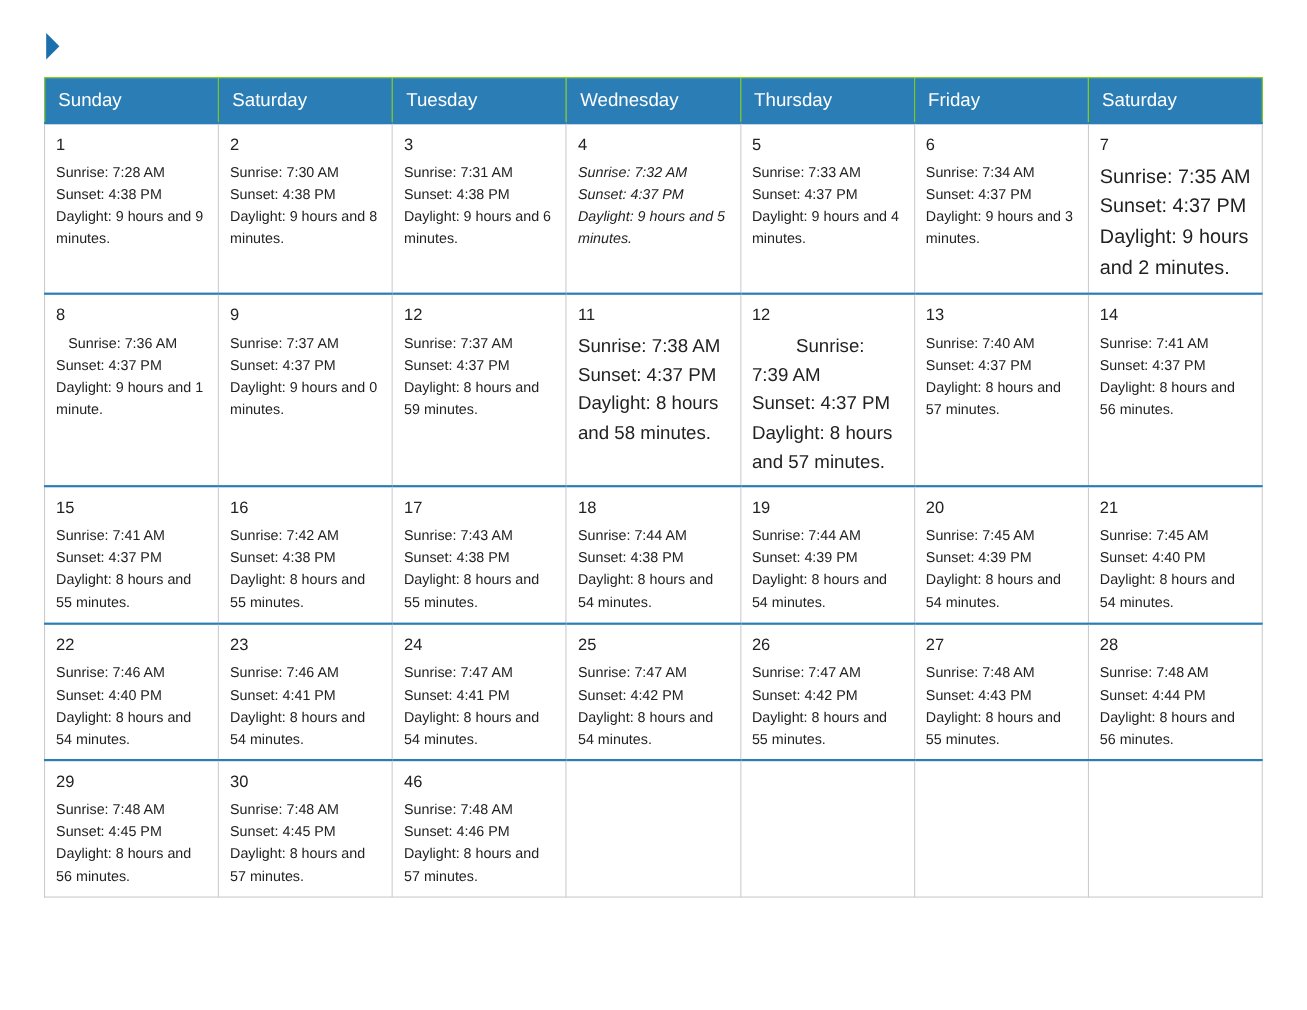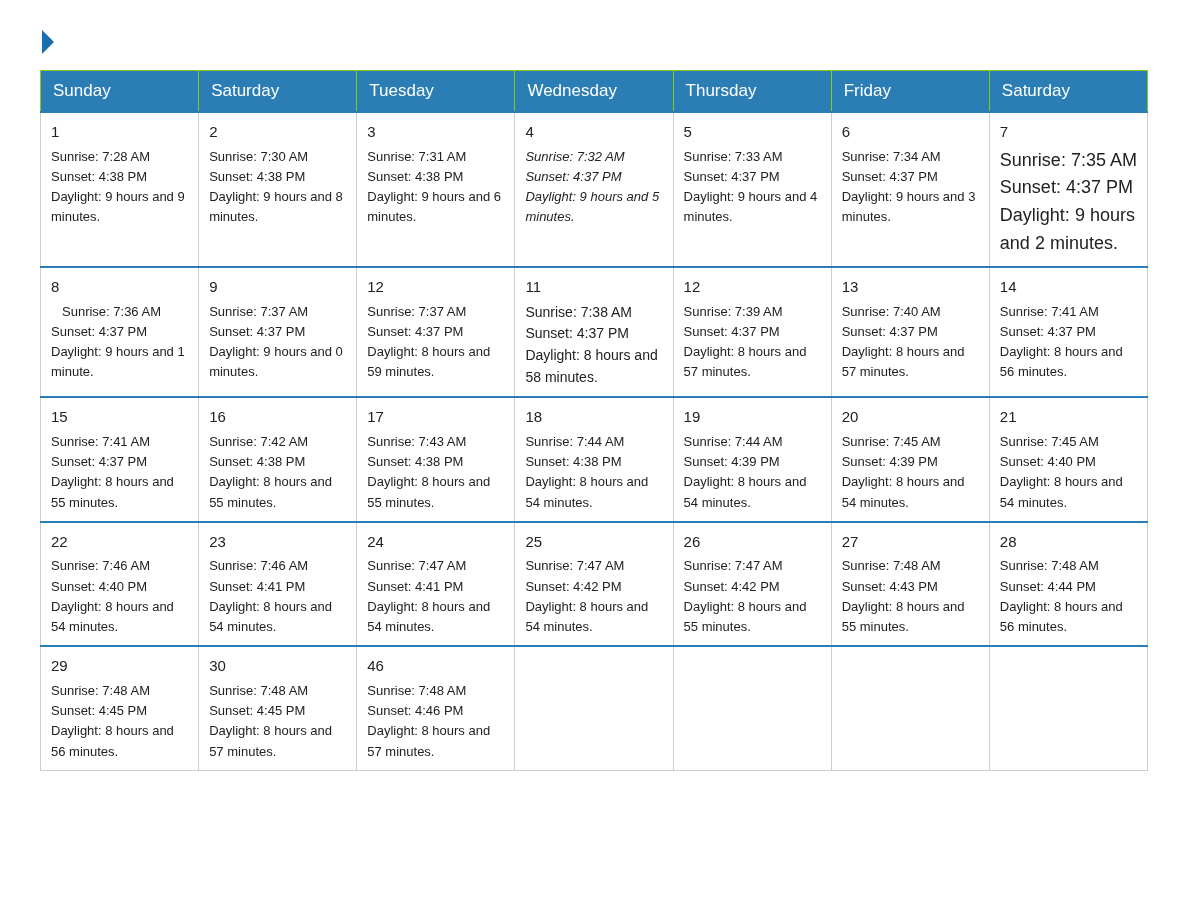--- a/index.html
+++ b/index.html
@@ -133,22 +133,22 @@
         <td><span class="day-number">3</span><span style="font-size: 13px; line-height: 1.55;">Sunrise: 7:31 AM<br>Sunset: 4:38 PM<br>Daylight: 9 hours and 6 minutes.</span></td>
         <td><span class="day-number">4</span><span style="font-size: 13px; line-height: 1.55; font-style: italic;">Sunrise: 7:32 AM<br>Sunset: 4:37 PM<br>Daylight: 9 hours and 5 minutes.</span></td>
         <td><span class="day-number">5</span><span style="font-size: 13px; line-height: 1.55;">Sunrise: 7:33 AM<br>Sunset: 4:37 PM<br>Daylight: 9 hours and 4 minutes.</span></td>
         <td><span class="day-number">6</span><span style="font-size: 13px; line-height: 1.55;">Sunrise: 7:34 AM<br>Sunset: 4:37 PM<br>Daylight: 9 hours and 3 minutes.</span></td>
         <td><span class="day-number">7</span><span style="font-size: 18px; line-height: 1.55; margin-top: 36px;">Sunrise: 7:35 AM<br>Sunset: 4:37 PM<br>Daylight: 9 hours and 2 minutes.</span></td>
       </tr>
       <tr class="week-row">
         <td><span class="day-number">8</span><span style="font-size: 13px; line-height: 1.55; margin-left: 11px;">Sunrise: 7:36 AM<br>Sunset: 4:37 PM<br>Daylight: 9 hours and 1 minute.</span></td>
         <td><span class="day-number">9</span><span style="font-size: 13px; line-height: 1.55;">Sunrise: 7:37 AM<br>Sunset: 4:37 PM<br>Daylight: 9 hours and 0 minutes.</span></td>
         <td><span class="day-number">12</span><span style="font-size: 13px; line-height: 1.55;">Sunrise: 7:37 AM<br>Sunset: 4:37 PM<br>Daylight: 8 hours and 59 minutes.</span></td>
-        <td><span class="day-number">11</span><span style="font-size: 14px; line-height: 1.55; text-align: center;">Sunrise: 7:38 AM<br>Sunset: 4:37 PM<br>Daylight: 8 hours and 58 minutes.</span></td>
-        <td><span class="day-number">12</span><span style="font-size: 13px; line-height: 1.55;">Sunrise: 7:39 AM<br>Sunset: 4:37 PM<br>Daylight: 8 hours and 57 minutes.</span></td>
+        <td><span class="day-number">11</span><span style="font-size: 17px; line-height: 1.55; text-align: center;">Sunrise: 7:38 AM<br>Sunset: 4:37 PM<br>Daylight: 8 hours and 58 minutes.</span></td>
+        <td><span class="day-number">12</span><span style="font-size: 17px; line-height: 1.55; margin-left: 40px;">Sunrise: 7:39 AM<br>Sunset: 4:37 PM<br>Daylight: 8 hours and 57 minutes.</span></td>
         <td><span class="day-number">13</span><span style="font-size: 13px; line-height: 1.55;">Sunrise: 7:40 AM<br>Sunset: 4:37 PM<br>Daylight: 8 hours and 57 minutes.</span></td>
         <td><span class="day-number">14</span><span style="font-size: 13px; line-height: 1.55;">Sunrise: 7:41 AM<br>Sunset: 4:37 PM<br>Daylight: 8 hours and 56 minutes.</span></td>
       </tr>
       <tr class="week-row">
         <td><span class="day-number">15</span><span style="font-size: 13px; line-height: 1.55;">Sunrise: 7:41 AM<br>Sunset: 4:37 PM<br>Daylight: 8 hours and 55 minutes.</span></td>
         <td><span class="day-number">16</span><span style="font-size: 13px; line-height: 1.55;">Sunrise: 7:42 AM<br>Sunset: 4:38 PM<br>Daylight: 8 hours and 55 minutes.</span></td>
         <td><span class="day-number">17</span><span style="font-size: 13px; line-height: 1.55;">Sunrise: 7:43 AM<br>Sunset: 4:38 PM<br>Daylight: 8 hours and 55 minutes.</span></td>
         <td><span class="day-number">18</span><span style="font-size: 13px; line-height: 1.55;">Sunrise: 7:44 AM<br>Sunset: 4:38 PM<br>Daylight: 8 hours and 54 minutes.</span></td>
         <td><span class="day-number">19</span><span style="font-size: 13px; line-height: 1.55;">Sunrise: 7:44 AM<br>Sunset: 4:39 PM<br>Daylight: 8 hours and 54 minutes.</span></td>
         <td><span class="day-number">20</span><span style="font-size: 13px; line-height: 1.55;">Sunrise: 7:45 AM<br>Sunset: 4:39 PM<br>Daylight: 8 hours and 54 minutes.</span></td>

